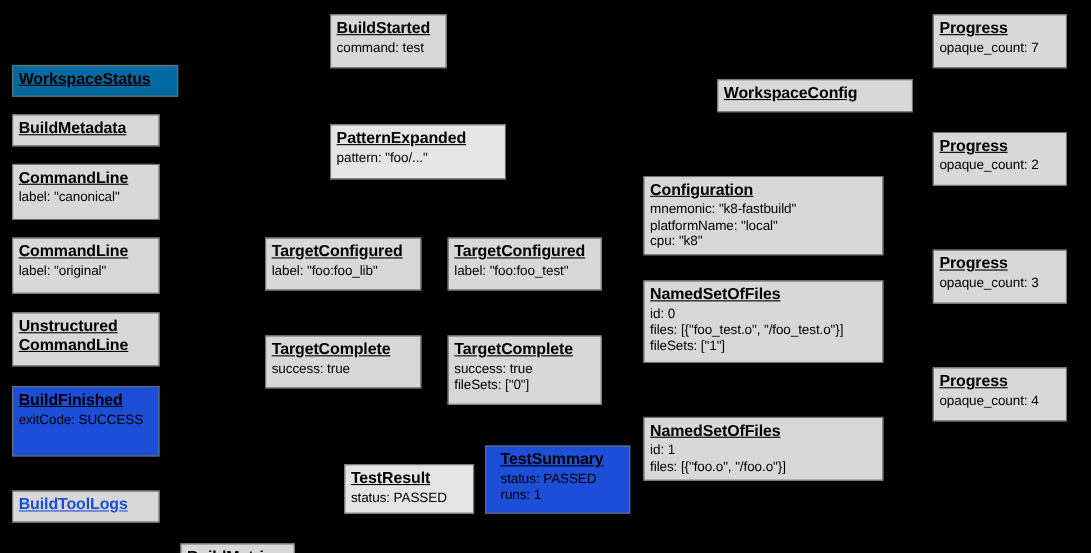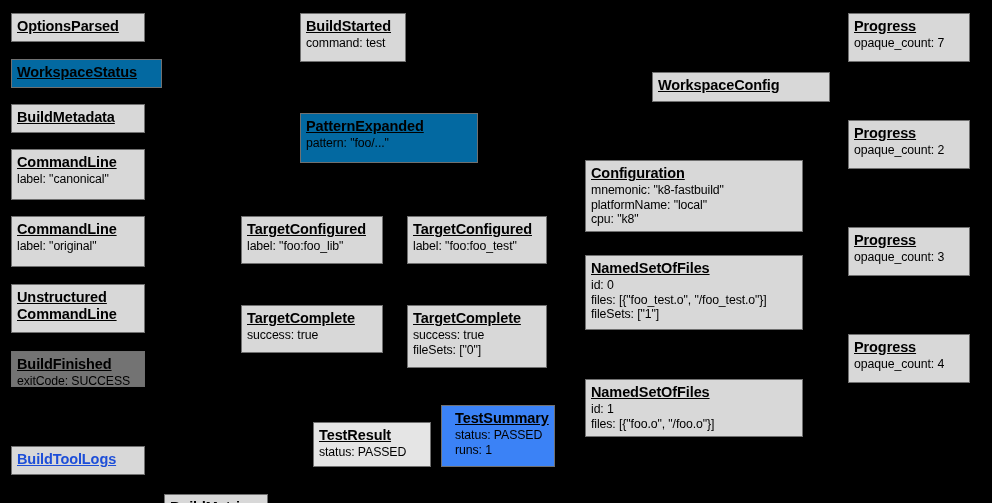--- a/index.html
+++ b/index.html
@@ -47,24 +47,20 @@
     font-weight: normal;
     text-decoration: none;
     white-space: nowrap;
     letter-spacing: -0.1px;
   }
 </style>
 </head>
 <body>
 
 <div id="canvas" style="width: 992px; height: 503px; background: rgb(0, 0, 0);">
-    <div class="node" style="left: 11px; top: 13px; width: 134px; height: 29px; background: rgb(216, 216, 216); border-color: rgb(112, 112, 112); color: rgb(0, 0, 0);">
-      <span class="node-title">OptionsParsed</span>
-      <span class="node-fields"></span>
-    </div>
     <div class="node" style="left: 11px; top: 59px; width: 151px; height: 29px; background: #0369a1; border-color: rgb(112, 112, 112); color: rgb(0, 0, 0);">
       <span class="node-title">WorkspaceStatus</span>
       <span class="node-fields"></span>
     </div>
     <div class="node" style="left: 11px; top: 104px; width: 134px; height: 29px; background: rgb(216, 216, 216); border-color: rgb(112, 112, 112); color: rgb(0, 0, 0);">
       <span class="node-title">BuildMetadata</span>
       <span class="node-fields"></span>
     </div>
     <div class="node" style="left: 11px; top: 149px; width: 134px; height: 51px; background: rgb(216, 216, 216); border-color: rgb(112, 112, 112); color: rgb(0, 0, 0);">
       <span class="node-title">CommandLine</span>
@@ -75,41 +71,41 @@
     <div class="node" style="left: 11px; top: 216px; width: 134px; height: 51px; background: rgb(216, 216, 216); border-color: rgb(112, 112, 112); color: rgb(0, 0, 0);">
       <span class="node-title">CommandLine</span>
       <span class="node-fields">
         <span class="node-field">label: "original"</span>
       </span>
     </div>
     <div class="node" style="left: 11px; top: 284px; width: 134px; height: 49px; background: rgb(216, 216, 216); border-color: rgb(112, 112, 112); color: rgb(0, 0, 0);">
       <span class="node-title wrap">Unstructured CommandLine</span>
       <span class="node-fields"></span>
     </div>
-    <div class="node" style="left: 11px; top: 351px; width: 134px; height: 36px; background: #737373; border-color: rgb(112, 112, 112); color: rgb(0, 0, 0);">
+    <div class="node" style="left: 11px; top: 351px; width: 134px; height: 64px; background: #1d4ed8; border-color: rgb(112, 112, 112); color: rgb(0, 0, 0);">
       <span class="node-title">BuildFinished</span>
       <span class="node-fields">
         <span class="node-field">exitCode: SUCCESS</span>
       </span>
     </div>
     <div class="node" style="left: 11px; top: 446px; width: 134px; height: 29px; background: rgb(216, 216, 216); border-color: rgb(112, 112, 112); color: #1d4ed8;">
       <span class="node-title">BuildToolLogs</span>
       <span class="node-fields"></span>
     </div>
     <div class="node" style="left: 164px; top: 446px; width: 104px; height: 29px; background: rgb(216, 216, 216); border-color: rgb(112, 112, 112); color: rgb(0, 0, 0); margin-top: 48px;">
       <span class="node-title">BuildMetrics</span>
       <span class="node-fields"></span>
     </div>
     <div class="node" style="left: 300px; top: 13px; width: 106px; height: 49px; background: rgb(216, 216, 216); border-color: rgb(112, 112, 112); color: rgb(0, 0, 0);">
       <span class="node-title">BuildStarted</span>
       <span class="node-fields">
         <span class="node-field">command: test</span>
       </span>
     </div>
-    <div class="node" style="left: 300px; top: 113px; width: 178px; height: 50px; background: #0369a1; border-color: rgb(112, 112, 112); color: rgb(0, 0, 0);">
+    <div class="node" style="left: 300px; top: 113px; width: 160px; height: 50px; background: #e5e5e5; border-color: rgb(112, 112, 112); color: rgb(0, 0, 0);">
       <span class="node-title">PatternExpanded</span>
       <span class="node-fields">
         <span class="node-field">pattern: "foo/..."</span>
       </span>
     </div>
     <div class="node" style="left: 241px; top: 216px; width: 142px; height: 48px; background: rgb(216, 216, 216); border-color: rgb(112, 112, 112); color: rgb(0, 0, 0);">
       <span class="node-title">TargetConfigured</span>
       <span class="node-fields">
         <span class="node-field">label: "foo:foo_lib"</span>
       </span>
@@ -132,21 +128,21 @@
         <span class="node-field">success: true</span>
         <span class="node-field">fileSets: ["0"]</span>
       </span>
     </div>
     <div class="node" style="left: 313px; top: 422px; width: 118px; height: 45px; background: #e5e5e5; border-color: rgb(112, 112, 112); color: rgb(0, 0, 0);">
       <span class="node-title">TestResult</span>
       <span class="node-fields">
         <span class="node-field">status: PASSED</span>
       </span>
     </div>
-    <div class="node" style="left: 441px; top: 405px; width: 114px; height: 62px; background: #3b82f6; border-color: rgb(112, 112, 112); color: rgb(0, 0, 0); padding-left: 13px;">
+    <div class="node" style="left: 441px; top: 405px; width: 132px; height: 62px; background: #1d4ed8; border-color: rgb(112, 112, 112); color: rgb(0, 0, 0); padding-left: 13px;">
       <span class="node-title">TestSummary</span>
       <span class="node-fields">
         <span class="node-field">status: PASSED</span>
         <span class="node-field">runs: 1</span>
       </span>
     </div>
     <div class="node" style="left: 652px; top: 72px; width: 178px; height: 30px; background: rgb(216, 216, 216); border-color: rgb(112, 112, 112); color: rgb(0, 0, 0);">
       <span class="node-title">WorkspaceConfig</span>
       <span class="node-fields"></span>
     </div>

